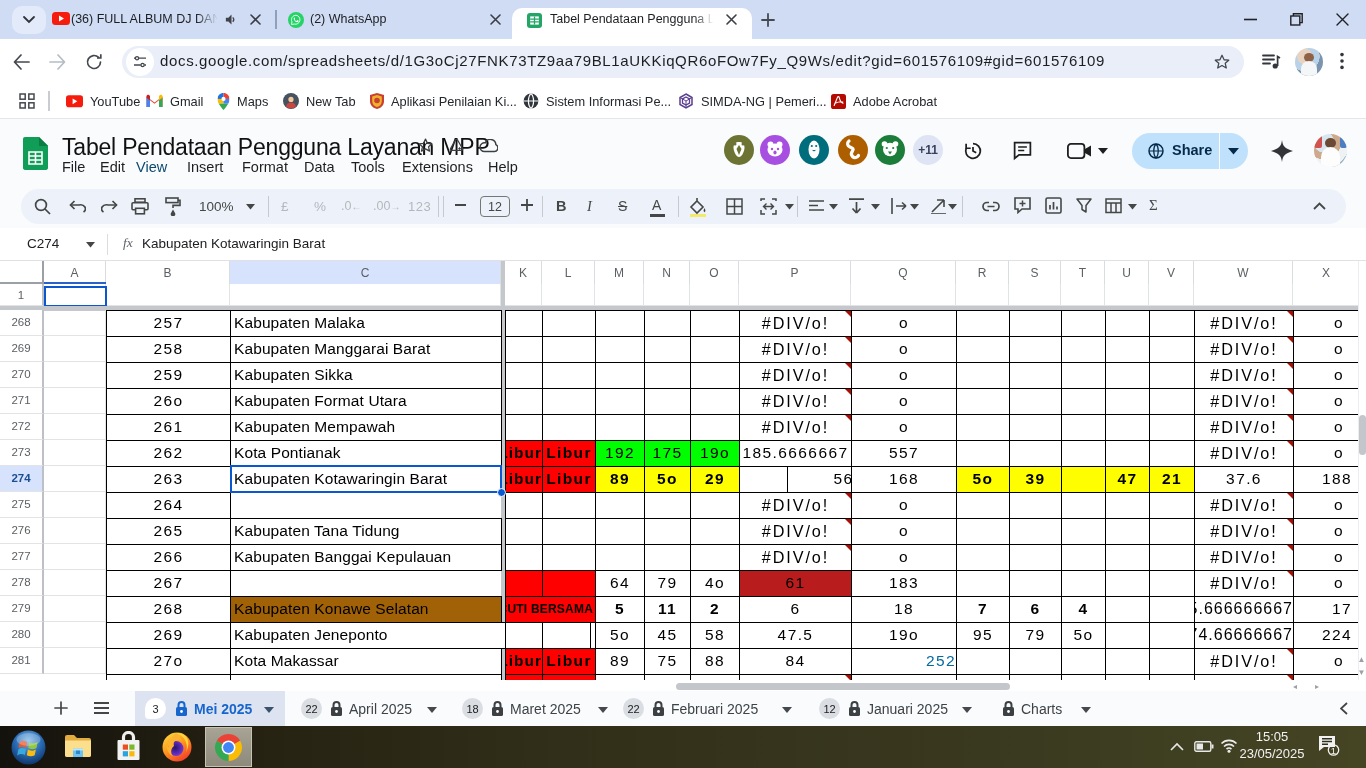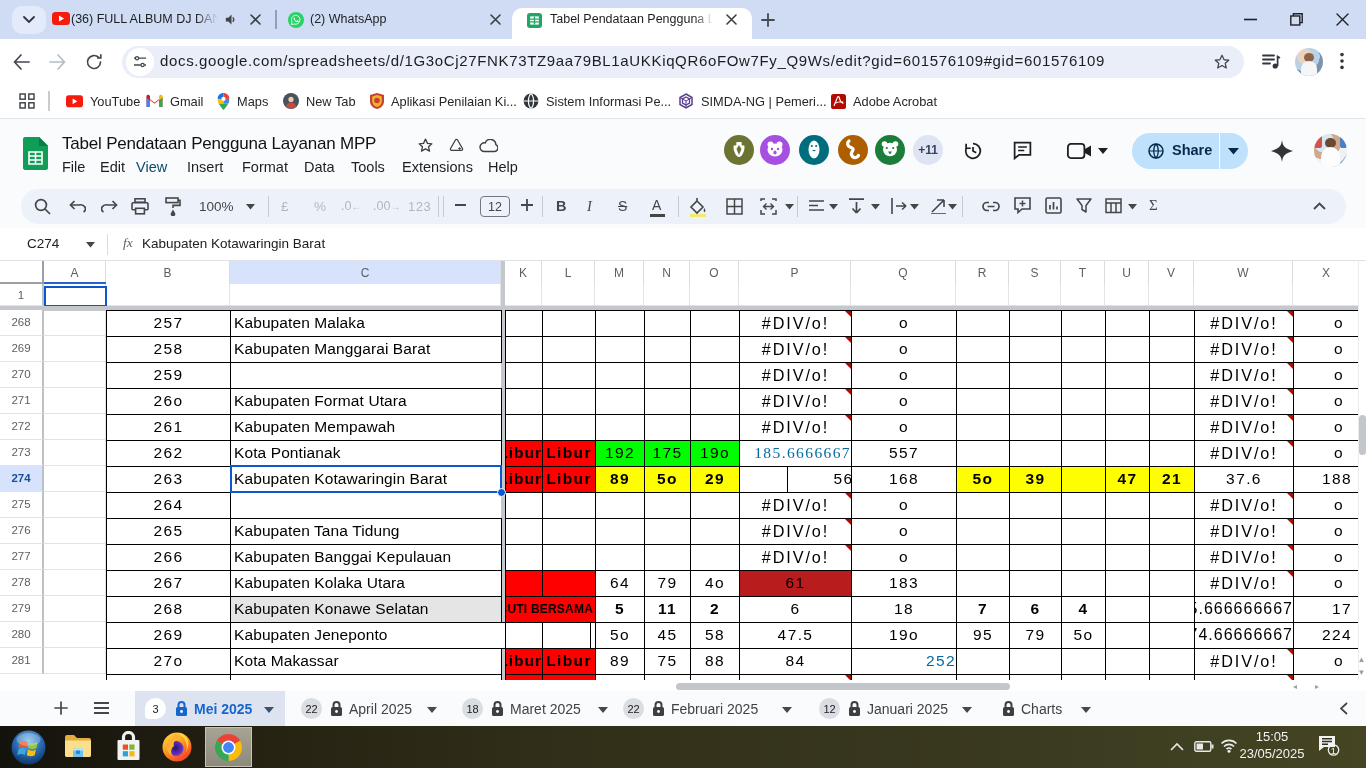--- a/index.html
+++ b/index.html
@@ -195,21 +195,21 @@
     <span style="margin-left:7px;font-size:12.8px;color:#24272c;">Adobe Acrobat</span>
   </div>
 
 <div class="abs" style="left:0;top:119px;width:1366px;height:67px;background:#f9fbfd;"></div>
 
 <svg class="abs" style="left:23px;top:135px;" width="25" height="38" viewBox="0 0 25 34">
     <path d="M2 0 H16 L25 9 V32 C25 33.1 24.1 34 23 34 H2 C0.9 34 0 33.1 0 32 V2 C0 0.9 0.9 0 2 0 Z" fill="#0f9d58" transform="scale(1,0.97)"></path>
     <path d="M16 0 L25 9 H16 Z" fill="#0a7c44"></path>
     <path d="M6 15 H19 V27 H6 Z M6 19 H19 M6 23 H19 M12.5 15 V27" stroke="#fff" stroke-width="1.6" fill="none"></path>
   </svg>
-<div class="abs" style="left:62px;top:134px;font-size:17px;color:#111;letter-spacing:-0.2px;">Tabel Pendataan Pengguna Layanan MPP</div>
+<div class="abs" style="left:62px;top:134px;font-size:23px;color:#111;letter-spacing:-0.2px;">Tabel Pendataan Pengguna Layanan MPP</div>
 <svg class="abs" style="left:417px;top:137px;" width="17" height="17" viewBox="0 0 24 24">
     <path d="M12 3 L14.8 9 L21 9.6 L16.3 13.8 L17.7 20 L12 16.7 L6.3 20 L7.7 13.8 L3 9.6 L9.2 9 Z" fill="none" stroke="#3d4043" stroke-width="1.8" stroke-linejoin="round"></path>
   </svg>
 <svg class="abs" style="left:448px;top:137px;" width="17" height="17" viewBox="0 0 24 24">
     <path d="M10.5 4.2 C11.2 3 12.8 3 13.5 4.2 L20.4 16.2 C21.1 17.4 20.2 19 18.9 19 H5.1 C3.8 19 2.9 17.4 3.6 16.2 Z" fill="none" stroke="#3d4043" stroke-width="1.8" stroke-linejoin="round"></path>
     <path d="M17 20 V24 M15 22 H19" stroke="#3d4043" stroke-width="1.8" transform="translate(1,-3.5) scale(0.9)"></path>
   </svg>
 <svg class="abs" style="left:479px;top:139px;" width="19" height="14" viewBox="0 0 24 17">
     <path d="M7 15.5 A5.5 5.5 0 117.8 4.6 A7 7 0 0121.3 6.8 A4.6 4.6 0 0119.5 15.5 Z" fill="none" stroke="#3d4043" stroke-width="1.8"></path>
     <path d="M9.5 9.5 L12 12 L15.5 7.5" stroke="#3d4043" stroke-width="1.8" fill="none" opacity="0"></path>
@@ -529,20 +529,23 @@
       <div class="abs" style="right:0;top:0;width:0;height:0;border-top:6px solid #b10b01;border-left:6px solid transparent;"></div>
     </div>
 <div class="abs flexc" style="left:1293px;top:74.5px;width:68px;height:27px;background:#fff;border:1px solid #000;overflow:hidden;">
       <div style="width:100%;text-align:right;padding-right:16px;white-space:nowrap;font-size:15.5px;color:#000;letter-spacing:1.4px;">o</div>
     </div>
 <div class="abs flexc" style="left:0;top:100.5px;width:44px;height:26px;background:#fff;border-right:2px solid #bdc1c6;border-bottom:1px solid #e2e3e5;justify-content:center;font-size:11.5px;font-weight:normal;color:#5c6064;">270</div>
 <div class="abs" style="left:44px;top:100.5px;width:62px;height:26px;border-right:1px solid #e2e3e5;border-bottom:1px solid #e2e3e5;"></div>
 <div class="abs flexc" style="left:106px;top:100.5px;width:125px;height:27px;background:#fff;border:1px solid #000;overflow:hidden;">
       <div style="width:100%;text-align:center;white-space:nowrap;font-size:15.5px;color:#000;letter-spacing:1.4px;">259</div>
     </div>
+<div class="abs flexc" style="left:230px;top:100.5px;width:272px;height:27px;background:#fff;border:1px solid #000;overflow:hidden;">
+      <div style="width:100%;text-align:left;padding-left:3px;white-space:nowrap;font-size:15.5px;color:#000;letter-spacing:0.1px;">Kabupaten Sikka</div>
+    </div>
 <div class="abs flexc" style="left:505px;top:100.5px;width:38px;height:27px;background:#fff;border:1px solid #000;overflow:hidden;"></div>
 <div class="abs flexc" style="left:542px;top:100.5px;width:54px;height:27px;background:#fff;border:1px solid #000;overflow:hidden;"></div>
 <div class="abs flexc" style="left:595px;top:100.5px;width:50px;height:27px;background:#fff;border:1px solid #000;overflow:hidden;"></div>
 <div class="abs flexc" style="left:644px;top:100.5px;width:47px;height:27px;background:#fff;border:1px solid #000;overflow:hidden;"></div>
 <div class="abs flexc" style="left:690px;top:100.5px;width:50px;height:27px;background:#fff;border:1px solid #000;overflow:hidden;"></div>
 <div class="abs flexc" style="left:739px;top:100.5px;width:113px;height:27px;background:#fff;border:1px solid #000;overflow:hidden;">
       <div style="width:100%;text-align:center;white-space:nowrap;font-size:16.2px;color:#000;letter-spacing:1.9px;">#DIV/o!</div>
       <div class="abs" style="right:0;top:0;width:0;height:0;border-top:6px solid #b10b01;border-left:6px solid transparent;"></div>
     </div>
 <div class="abs flexc" style="left:851px;top:100.5px;width:106px;height:27px;background:#fff;border:1px solid #000;overflow:hidden;">
@@ -641,21 +644,21 @@
 <div class="abs flexc" style="left:595px;top:178.5px;width:50px;height:27px;background:#00fe00;border:1px solid #000;overflow:hidden;">
       <div style="width:100%;text-align:center;white-space:nowrap;font-size:15.5px;color:#000;letter-spacing:1.4px;">192</div>
     </div>
 <div class="abs flexc" style="left:644px;top:178.5px;width:47px;height:27px;background:#00fe00;border:1px solid #000;overflow:hidden;">
       <div style="width:100%;text-align:center;white-space:nowrap;font-size:15.5px;color:#000;letter-spacing:1.4px;">175</div>
     </div>
 <div class="abs flexc" style="left:690px;top:178.5px;width:50px;height:27px;background:#00fe00;border:1px solid #000;overflow:hidden;">
       <div style="width:100%;text-align:center;white-space:nowrap;font-size:15.5px;color:#000;letter-spacing:1.4px;">19o</div>
     </div>
 <div class="abs flexc" style="left:739px;top:178.5px;width:113px;height:27px;background:#fff;border:1px solid #000;overflow:hidden;">
-      <div style="width:100%;text-align:right;white-space:nowrap;font-size:15.5px;color:#0369a1;letter-spacing:1.4px;font-family:Liberation Serif, serif;">185.6666667</div>
+      <div style="width:100%;text-align:center;white-space:nowrap;font-size:15.5px;color:#000000;letter-spacing:1.4px;">185.6666667</div>
     </div>
 <div class="abs flexc" style="left:851px;top:178.5px;width:106px;height:27px;background:#fff;border:1px solid #000;overflow:hidden;">
       <div style="width:100%;text-align:center;white-space:nowrap;font-size:15.5px;color:#000;letter-spacing:1.4px;">557</div>
     </div>
 <div class="abs flexc" style="left:956px;top:178.5px;width:54px;height:27px;background:#fff;border:1px solid #000;overflow:hidden;"></div>
 <div class="abs flexc" style="left:1009px;top:178.5px;width:53px;height:27px;background:#fff;border:1px solid #000;overflow:hidden;"></div>
 <div class="abs flexc" style="left:1061px;top:178.5px;width:45px;height:27px;background:#fff;border:1px solid #000;overflow:hidden;"></div>
 <div class="abs flexc" style="left:1105px;top:178.5px;width:45px;height:27px;background:#fff;border:1px solid #000;overflow:hidden;"></div>
 <div class="abs flexc" style="left:1149px;top:178.5px;width:46px;height:27px;background:#fff;border:1px solid #000;overflow:hidden;"></div>
 <div class="abs flexc" style="left:1194px;top:178.5px;width:100px;height:27px;background:#fff;border:1px solid #000;overflow:hidden;">
@@ -806,23 +809,20 @@
       <div class="abs" style="right:0;top:0;width:0;height:0;border-top:6px solid #b10b01;border-left:6px solid transparent;"></div>
     </div>
 <div class="abs flexc" style="left:1293px;top:282.5px;width:68px;height:27px;background:#fff;border:1px solid #000;overflow:hidden;">
       <div style="width:100%;text-align:right;padding-right:16px;white-space:nowrap;font-size:15.5px;color:#000;letter-spacing:1.4px;">o</div>
     </div>
 <div class="abs flexc" style="left:0;top:308.5px;width:44px;height:26px;background:#fff;border-right:2px solid #bdc1c6;border-bottom:1px solid #e2e3e5;justify-content:center;font-size:11.5px;font-weight:normal;color:#5c6064;">278</div>
 <div class="abs" style="left:44px;top:308.5px;width:62px;height:26px;border-right:1px solid #e2e3e5;border-bottom:1px solid #e2e3e5;"></div>
 <div class="abs flexc" style="left:106px;top:308.5px;width:125px;height:27px;background:#fff;border:1px solid #000;overflow:hidden;">
       <div style="width:100%;text-align:center;white-space:nowrap;font-size:15.5px;color:#000;letter-spacing:1.4px;">267</div>
     </div>
-<div class="abs flexc" style="left:230px;top:308.5px;width:272px;height:27px;background:#fff;border:1px solid #000;overflow:hidden;">
-      <div style="width:100%;text-align:left;padding-left:3px;white-space:nowrap;font-size:15.5px;color:#000;letter-spacing:0.1px;">Kabupaten Kolaka Utara</div>
-    </div>
 <div class="abs flexc" style="left:505px;top:308.5px;width:38px;height:27px;background:#fe0000;border:1px solid #000;overflow:hidden;"></div>
 <div class="abs flexc" style="left:542px;top:308.5px;width:54px;height:27px;background:#fe0000;border:1px solid #000;overflow:hidden;"></div>
 <div class="abs flexc" style="left:595px;top:308.5px;width:50px;height:27px;background:#fff;border:1px solid #000;overflow:hidden;">
       <div style="width:100%;text-align:center;white-space:nowrap;font-size:15.5px;color:#000;letter-spacing:1.4px;">64</div>
     </div>
 <div class="abs flexc" style="left:644px;top:308.5px;width:47px;height:27px;background:#fff;border:1px solid #000;overflow:hidden;">
       <div style="width:100%;text-align:center;white-space:nowrap;font-size:15.5px;color:#000;letter-spacing:1.4px;">79</div>
     </div>
 <div class="abs flexc" style="left:690px;top:308.5px;width:50px;height:27px;background:#fff;border:1px solid #000;overflow:hidden;">
       <div style="width:100%;text-align:center;white-space:nowrap;font-size:15.5px;color:#000;letter-spacing:1.4px;">4o</div>
@@ -843,21 +843,21 @@
       <div class="abs" style="right:0;top:0;width:0;height:0;border-top:6px solid #b10b01;border-left:6px solid transparent;"></div>
     </div>
 <div class="abs flexc" style="left:1293px;top:308.5px;width:68px;height:27px;background:#fff;border:1px solid #000;overflow:hidden;">
       <div style="width:100%;text-align:right;padding-right:16px;white-space:nowrap;font-size:15.5px;color:#000;letter-spacing:1.4px;">o</div>
     </div>
 <div class="abs flexc" style="left:0;top:334.5px;width:44px;height:26px;background:#fff;border-right:2px solid #bdc1c6;border-bottom:1px solid #e2e3e5;justify-content:center;font-size:11.5px;font-weight:normal;color:#5c6064;">279</div>
 <div class="abs" style="left:44px;top:334.5px;width:62px;height:26px;border-right:1px solid #e2e3e5;border-bottom:1px solid #e2e3e5;"></div>
 <div class="abs flexc" style="left:106px;top:334.5px;width:125px;height:27px;background:#fff;border:1px solid #000;overflow:hidden;">
       <div style="width:100%;text-align:center;white-space:nowrap;font-size:15.5px;color:#000;letter-spacing:1.4px;">268</div>
     </div>
-<div class="abs flexc" style="left:230px;top:334.5px;width:272px;height:27px;background:#e5e5e5;border:1px solid #000;overflow:hidden;">
+<div class="abs flexc" style="left:230px;top:334.5px;width:272px;height:27px;background:#a16207;border:1px solid #000;overflow:hidden;">
       <div style="width:100%;text-align:left;padding-left:3px;white-space:nowrap;font-size:15.5px;color:#000;letter-spacing:0.1px;">Kabupaten Konawe Selatan</div>
     </div>
 <div class="abs flexc" style="left:505px;top:334.5px;width:91px;height:27px;background:#fe0000;border:1px solid #000;overflow:hidden;">
       <div class="abs" style="right:2px;top:50%;transform:translateY(-50%);white-space:nowrap;font-size:12px;font-weight:bold;color:#000;letter-spacing:0.2px;">CUTI BERSAMA</div>
     </div>
 <div class="abs flexc" style="left:595px;top:334.5px;width:50px;height:27px;background:#fff;border:1px solid #000;overflow:hidden;">
       <div style="width:100%;text-align:center;white-space:nowrap;font-size:15.5px;font-weight:bold;color:#000;letter-spacing:1.4px;">5</div>
     </div>
 <div class="abs flexc" style="left:644px;top:334.5px;width:47px;height:27px;background:#fff;border:1px solid #000;overflow:hidden;">
       <div style="width:100%;text-align:center;white-space:nowrap;font-size:15.5px;font-weight:bold;color:#000;letter-spacing:1.4px;">11</div>

